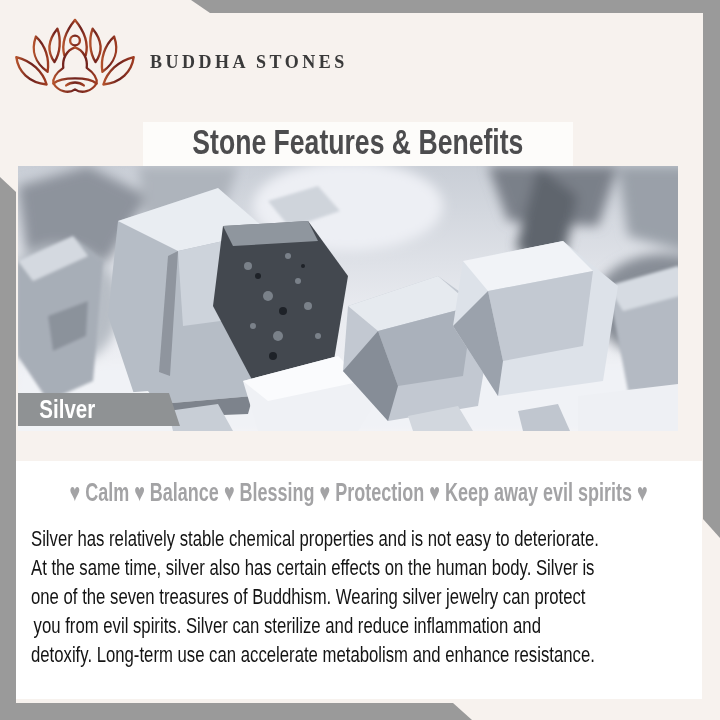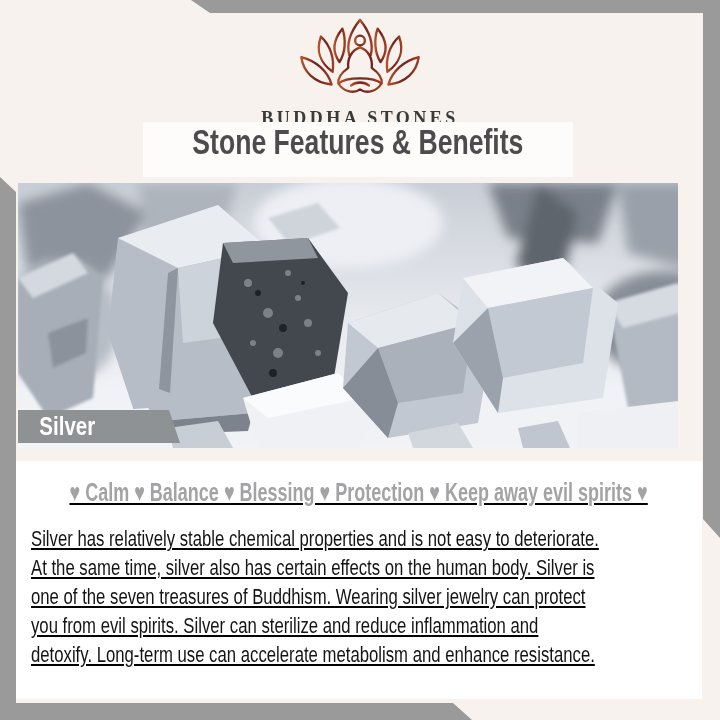--- a/index.html
+++ b/index.html
@@ -17,21 +17,21 @@
                    clip-path:polygon(0 0, 100% 0, 100% 100%, 19px 100%); }
   .ribbon-right  { left:703px; top:0;     width:17px;  height:538px;
                    clip-path:polygon(0 0, 100% 0, 100% 100%, 0 519px); }
   .ribbon-left   { left:0;     top:177px; width:16px;  height:543px;
                    clip-path:polygon(0 0, 100% 15px, 100% 100%, 0 100%); }
   .ribbon-bottom { left:0;     top:703px; width:472px; height:17px;
                    clip-path:polygon(0 0, 453px 0, 100% 100%, 0 100%); }
 
   
   .brand { position:absolute; top:16px; left:0; width:720px;
-           display:flex; flex-direction:column; align-items:center; }
+           display:flex; align-items:center; }
   .brand svg { display:block; }
   .brand-name {
     margin-top:2px;
     font-family:"Liberation Serif", serif;
     font-size:18px; font-weight:600;
     letter-spacing:3.5px; color:#3a3a3a;
   }
 
   
   .title-banner {
@@ -39,49 +39,48 @@
     background:#fdfcfa; display:flex; align-items:flex-start; justify-content:center;
   }
   .title-banner span {
     display:inline-block; white-space:nowrap;
     font-size:35px; font-weight:bold; color:#4c4c4e;
     transform:scaleX(0.76); transform-origin:center;
   }
 
   
   .photo {
-    position:absolute; left:18px; top:183px; width:660px; height:265px;
+    position:absolute; left:18px; top:166px; width:660px; height:265px;
     background:#e8eaee; overflow:hidden;
   }
   .photo svg { display:block; }
   .stone-label {
     position:absolute; left:0; bottom:5px; width:162px; height:33px;
     background:#8f9294;
     clip-path:polygon(0 0, 151px 0, 100% 100%, 0 100%);
     display:flex; align-items:center;
   }
   .stone-label span {
     display:inline-block; white-space:nowrap;
     padding-left:26px; font-size:25px; font-weight:bold; color:#ffffff;
     transform:scaleX(0.82); transform-origin:left center;
   }
 
   
   .panel {
     position:absolute; left:16px; top:461px; width:686px; height:238px;
     background:#ffffff;
-    text-decoration:underline;
   }
   .traits-row { display:flex; justify-content:center; margin-top:17px; }
   .traits-row span {
     display:inline-block; white-space:nowrap;
     font-size:25px; font-weight:bold; color:#a3a3a5;
     transform:scaleX(0.72); transform-origin:center;
   }
-  .description { margin-top:17px; padding-left:15px; }
+  .description { margin-top:17px; padding-left:15px;text-align:right; }
   .desc-line {
     white-space:nowrap; font-size:22px; line-height:29px; color:#141414;
     transform:scaleX(0.76); transform-origin:left center;
   }
 </style>
 </head>
 <body>
 
 <div class="ribbon ribbon-top"></div>
 <div class="ribbon ribbon-right"></div>

